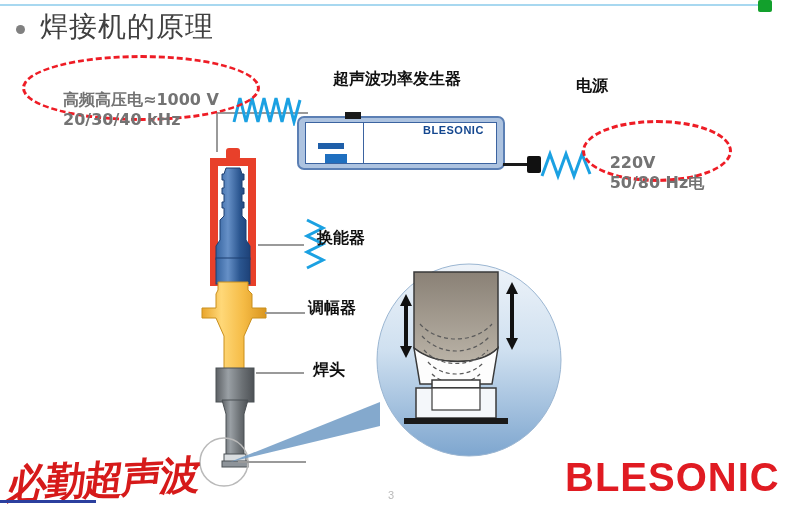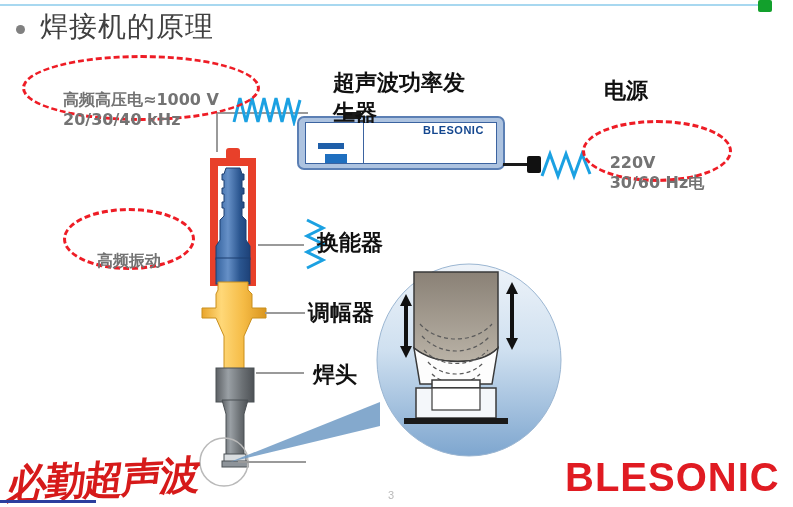--- a/index.html
+++ b/index.html
@@ -30,23 +30,23 @@
                 line-height:1.25;text-align:left;white-space:pre-line;margin-top:44px;}
 
   #callout-hv{left:22px;top:55px;width:238px;height:66px;}
   #callout-hv span{font-size:16px;}
   #callout-vib{left:63px;top:208px;width:132px;height:62px;}
   #callout-vib span{font-size:16px;}
   #callout-mains{left:582px;top:120px;width:150px;height:62px;}
   #callout-mains span{font-size:16px;}
 
   
-  .lbl{font-weight:bold;color:#111;font-family:"DejaVu Sans",sans-serif;font-size:22px;}
+  .lbl{font-weight:bold;color:#111;font-family:"DejaVu Sans",sans-serif;font-size:16px;}
   #lbl-gen{left:333px;top:68px;width:140px;line-height:1.35;}
-  #lbl-power{left:604px;top:76px;}
+  #lbl-power{left:576px;top:76px;}
   #lbl-trans{left:317px;top:228px;}
   #lbl-boost{left:308px;top:298px;font-family:Liberation Mono, monospace;}
   #lbl-horn{left:313px;top:360px;}
 
   
   .wire{background:#9a9a9a;}
   .w1{left:216px;top:112px;width:2px;height:40px;}            
   .w2{left:216px;top:112px;width:92px;height:2px;}            
   .w3{left:503px;top:163px;width:30px;height:3px;background:#1a1a1a;} 
   .plug{left:527px;top:156px;width:14px;height:17px;background:#111;
@@ -119,26 +119,23 @@
   <div class="abs plug"></div>
   <svg class="abs" style="left:540px;top:148px;" width="52" height="34">
     <polyline class="wave" points="2,28 10,6 18,28 26,6 34,28 42,6 50,26"></polyline>
   </svg>
   <div class="abs lbl" id="lbl-power">电源</div>
 
   <div class="abs callout" id="callout-hv">
     <span>高频高压电≈1000 V
 20/30/40 kHz</span>
   </div>
-  <div class="abs callout" id="callout-vib">
-    <span>高频振动</span>
-  </div>
   <div class="abs callout" id="callout-mains">
     <span>220V
-30/60 Hz电</span>
+50/80 Hz电</span>
   </div>
 
   <svg class="abs stack-svg" width="130" height="330">
     <defs>
       <linearGradient id="gTrans" x1="0" y1="0" x2="1" y2="0">
         <stop offset="0%" stop-color="#3a6aa8"></stop>
           <stop offset="38%" stop-color="#5e8cc4"></stop>
         <stop offset="62%" stop-color="#2d5displaystyle"></stop>
           <stop offset="100%" stop-color="#1f4madeup"></stop>
       </linearGradient>

